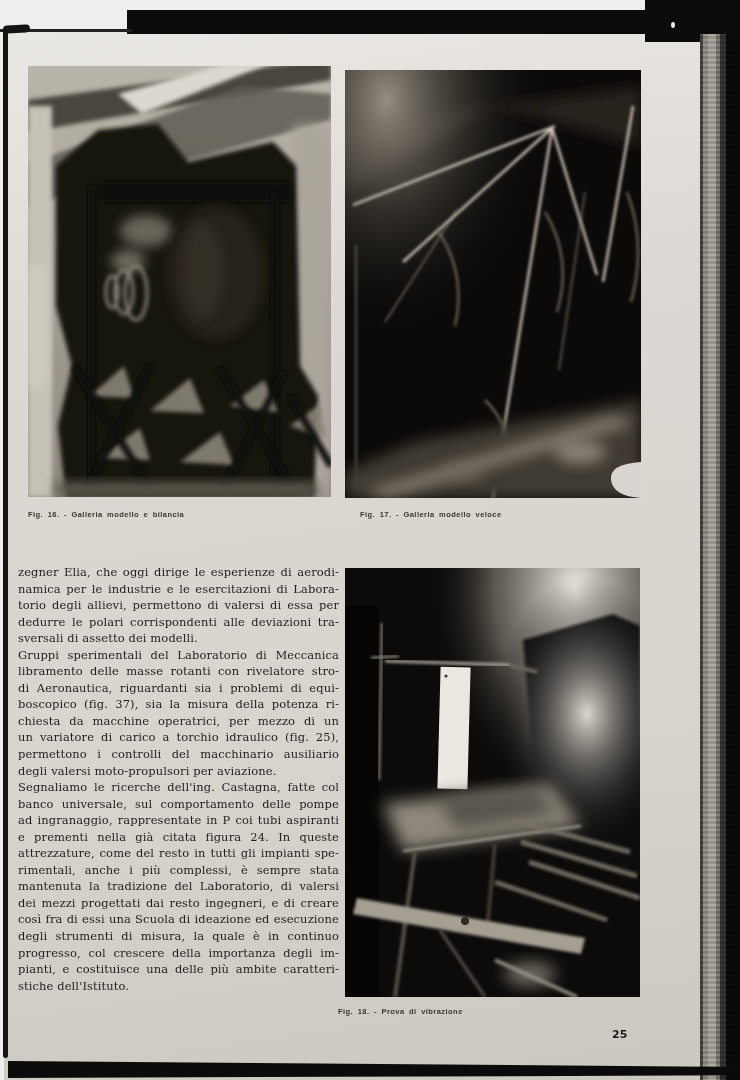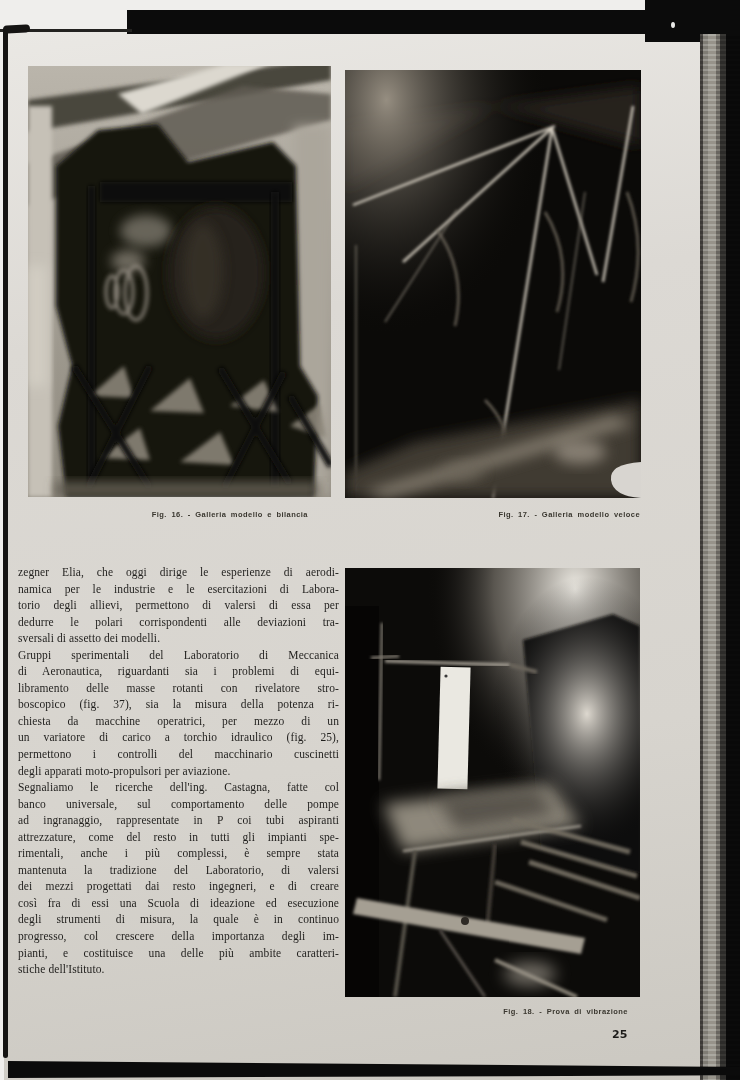--- a/index.html
+++ b/index.html
@@ -34,27 +34,27 @@
   }
   
   .photo{position:absolute;overflow:hidden;background:#0d0c0a;}
   .photo svg{display:block;width:100%;height:100%;}
   .photo1{left:28px;top:66px;width:303px;height:431px;}
   .photo2{left:345px;top:70px;width:296px;height:428px;}
   .photo3{left:345px;top:568px;width:295px;height:429px;}
   
   .cap{
     position:absolute;font-family:"Liberation Sans",sans-serif;font-weight:bold;
-    font-size:7.5px;letter-spacing:.45px;word-spacing:2px;color:#3a372f;text-align:right;
+    font-size:7.5px;letter-spacing:.45px;word-spacing:2px;color:#3a372f;text-align:left;
   }
   .cap1{left:28px;top:510px;width:280px;}
   .cap2{left:360px;top:510px;width:280px;}
   .cap3{left:338px;top:1007px;width:290px;}
   
-  .textcol{position:absolute;left:18px;top:564px;width:321px;color:#201f1d;font-family:Liberation Serif, serif;}
+  .textcol{position:absolute;left:18px;top:564px;width:321px;color:#201f1d;}
   .ln{
     font-size:11.5px;line-height:16.55px;height:16.55px;
     text-align:justify;text-align-last:justify;letter-spacing:.1px;
     white-space:normal;overflow:hidden;
   }
   .ln.end{text-align-last:left;}
   
   .pageno{
     position:absolute;left:612px;top:1028px;width:26px;
     font-family:"DejaVu Sans",sans-serif;font-weight:bold;font-size:11px;color:#1c1b19;
@@ -227,32 +227,33 @@
   <div class="textcol">
     <div class="para">
       <div class="ln">zegner Elia, che oggi dirige le esperienze di aerodi-</div>
       <div class="ln">namica per le industrie e le esercitazioni di Labora-</div>
       <div class="ln">torio degli allievi, permettono di valersi di essa per</div>
       <div class="ln">dedurre le polari corrispondenti alle deviazioni tra-</div>
       <div class="ln end">sversali di assetto dei modelli.</div>
     </div>
     <div class="para">
       <div class="ln">Gruppi sperimentali del Laboratorio di Meccanica</div>
+      <div class="ln">libramento delle masse rotanti con rivelatore stro-</div>
       <div class="ln">di Aeronautica, riguardanti sia i problemi di equi-</div>
-      <div class="ln">libramento delle masse rotanti con rivelatore stro-</div>
       <div class="ln">boscopico (fig. 37), sia la misura della potenza ri-</div>
       <div class="ln">chiesta da macchine operatrici, per mezzo di un</div>
       <div class="ln">un variatore di carico a torchio idraulico (fig. 25),</div>
-      <div class="ln">permettono i controlli del macchinario cuscinetti</div>
-      <div class="ln end">degli apparati moto-propulsori per aviazione.</div>
+      <div class="ln">permettono i controlli del macchinario ausiliario</div>
+      <div class="ln end">degli valersi moto-propulsori per aviazione.</div>
     </div>
     <div class="para">
       <div class="ln">Segnaliamo le ricerche dell'ing. Castagna, fatte col</div>
       <div class="ln">banco universale, sul comportamento delle pompe</div>
       <div class="ln">ad ingranaggio, rappresentate in P coi tubi aspiranti</div>
+      <div class="ln">e prementi nella già citata figura 24. In queste</div>
       <div class="ln">attrezzature, come del resto in tutti gli impianti spe-</div>
       <div class="ln">rimentali, anche i più complessi, è sempre stata</div>
       <div class="ln">mantenuta la tradizione del Laboratorio, di valersi</div>
       <div class="ln">dei mezzi progettati dai resto ingegneri, e di creare</div>
       <div class="ln">così fra di essi una Scuola di ideazione ed esecuzione</div>
       <div class="ln">degli strumenti di misura, la quale è in continuo</div>
       <div class="ln">progresso, col crescere della importanza degli im-</div>
       <div class="ln">pianti, e costituisce una delle più ambite caratteri-</div>
       <div class="ln end">stiche dell'Istituto.</div>
     </div>

